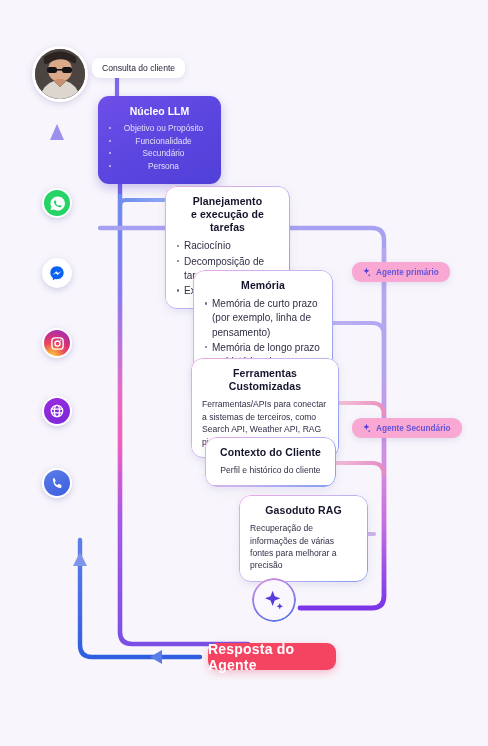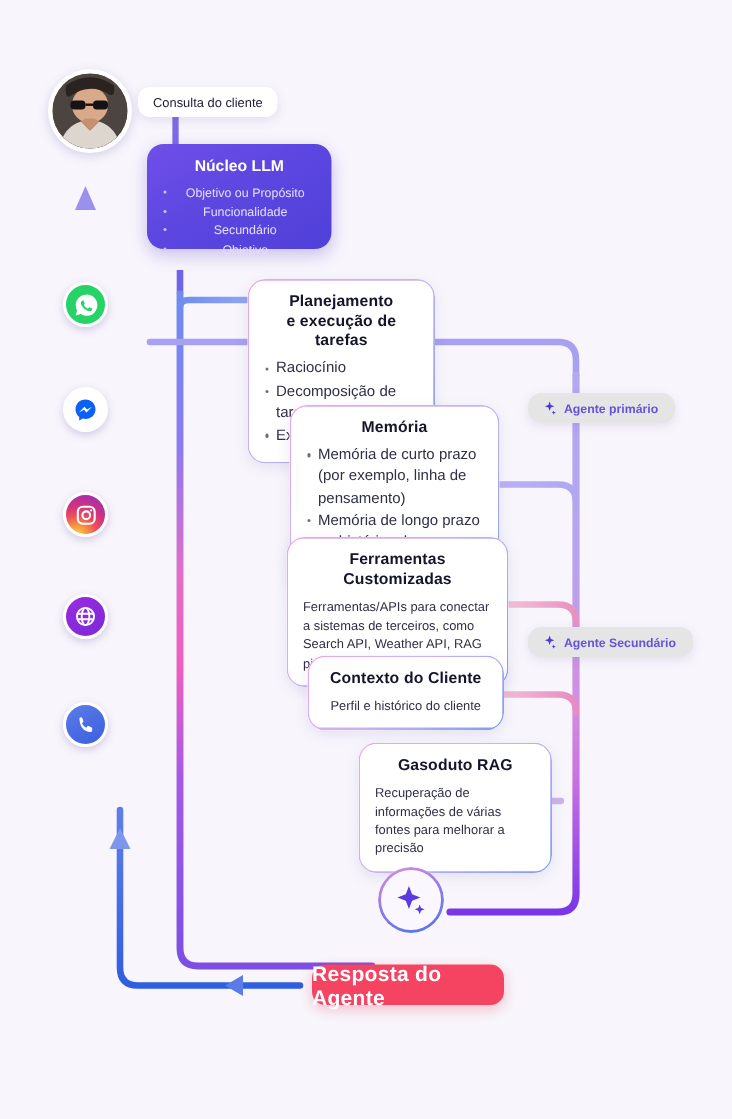--- a/index.html
+++ b/index.html
@@ -63,21 +63,21 @@
   }
   .card li::before{
     content:"";position:absolute;left:1px;top:5.2px;
     width:2.4px;height:2.4px;border-radius:50%;background:#6c6c86;
   }
   .card p{margin:0;font-size:8.6px;color:#2f2f46;line-height:1.45;}
   .card p.ctr{text-align:center;}
 
   
   .llm{
-    position:absolute;left:98px;top:96px;width:123px;height:70px;
+    position:absolute;left:98px;top:96px;width:123px;height:88px;
     box-sizing:border-box;border-radius:11px;padding:9px 10px;
     background:linear-gradient(150deg,#6f4fe8 0%,#5b46e0 50%,#5040d8 100%);
     box-shadow:0 4px 11px rgba(85,60,200,.30);
   }
   .llm h4{margin:0 0 5px 0;font-size:10.5px;font-weight:bold;color:#fff;text-align:center;}
   .llm ul{margin:0;padding:0;list-style:none;}
   .llm li{
     font-size:8.3px;color:#e3ddfb;line-height:1.52;
     padding-left:8px;position:relative;text-align:center;
   }
@@ -91,21 +91,21 @@
     position:absolute;left:92px;top:58px;
     background:#fff;border-radius:8px;padding:5px 10px;
     font-size:8.6px;color:#1d1d33;
     box-shadow:0 2px 7px rgba(110,90,170,.16);
     white-space:nowrap;
     text-align:right;
   }
 
   
   .tag{
-    position:absolute;background:#e5e5e5;border-radius:9px;
+    position:absolute;background:#f9a8d4;border-radius:9px;
     padding:5px 11px 5px 9px;
     font-size:8.2px;color:#6654d8;font-weight:bold;
     box-shadow:0 2px 7px rgba(110,90,170,.15);
     white-space:nowrap;display:flex;align-items:center;gap:5px;justify-content:space-between;
   }
   .tag svg{display:block;flex:none;}
   .tag-primary{left:352px;top:262px;}
   .tag-secondary{left:352px;top:418px;}
 
   
@@ -290,21 +290,21 @@
       <path d="M6.6 3.5c.6 0 1 .3 1.2.9l1.1 3c.2.5.1.9-.3 1.3l-1.3 1.2c1 2 2.6 3.6 4.6 4.7l1.2-1.4c.3-.4.8-.5 1.3-.3l3 1.1c.6.2.9.7.9 1.3v2.4c0 .9-.7 1.6-1.6 1.5C9.5 18.6 5.4 14.4 4.7 5.2c-.1-.9.6-1.7 1.5-1.7z"></path>
     </svg>
   </div>
 
   <div class="llm">
     <h4>Núcleo LLM</h4>
     <ul>
       <li>Objetivo ou Propósito</li>
       <li>Funcionalidade</li>
       <li>Secundário</li>
-      <li>Objetivo</li>
+      <li>Persona</li>
     </ul>
   </div>
 
   <div class="card" style="left:165px;top:186px;width:125px;">
     <h4>
       <span>Planejamento</span><br>
       <span>e execução de tarefas</span>
     </h4>
     <ul>
       <li>Raciocínio</li>

